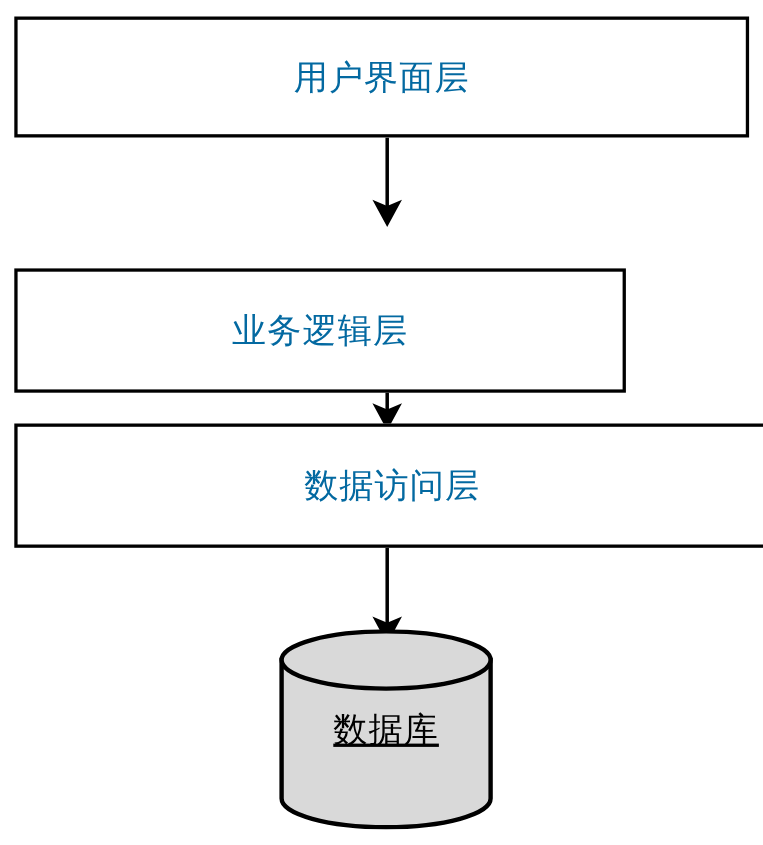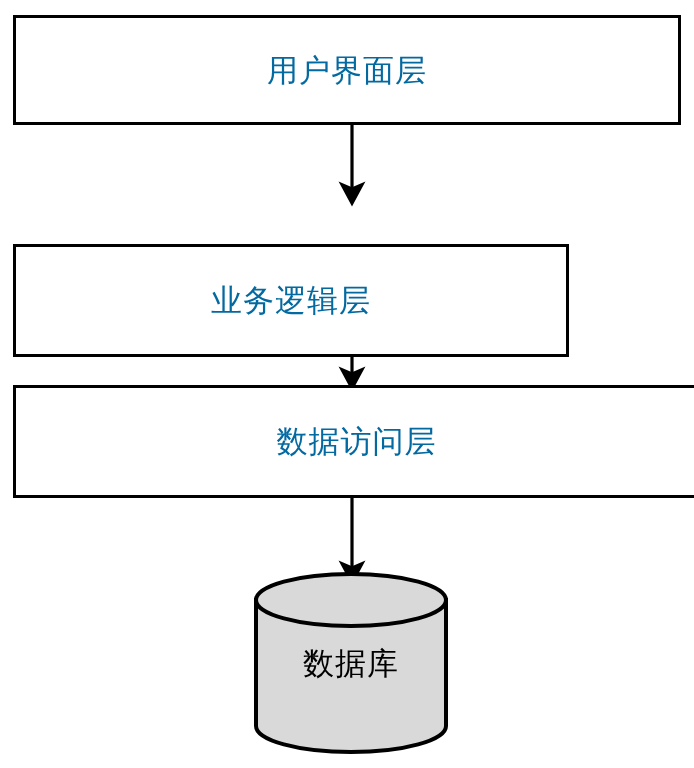--- a/index.html
+++ b/index.html
@@ -63,20 +63,21 @@
     display: flex;
     align-items: center;
     justify-content: center;
     font-size: 31px;
     line-height: 1;
     color: #000000;
     letter-spacing: 1px;
     white-space: nowrap;
     user-select: none;
     pointer-events: none;
+    text-decoration: underline;
   }
 </style>
 </head>
 <body>
 
 <div id="canvas">
 
   <svg class="connector" viewBox="0 0 694 768" width="694" height="768" xmlns="http://www.w3.org/2000/svg">
     <defs>
       <marker id="arrowhead" markerWidth="10" markerHeight="10" refX="4.2" refY="5" orient="auto" markerUnits="strokeWidth">

